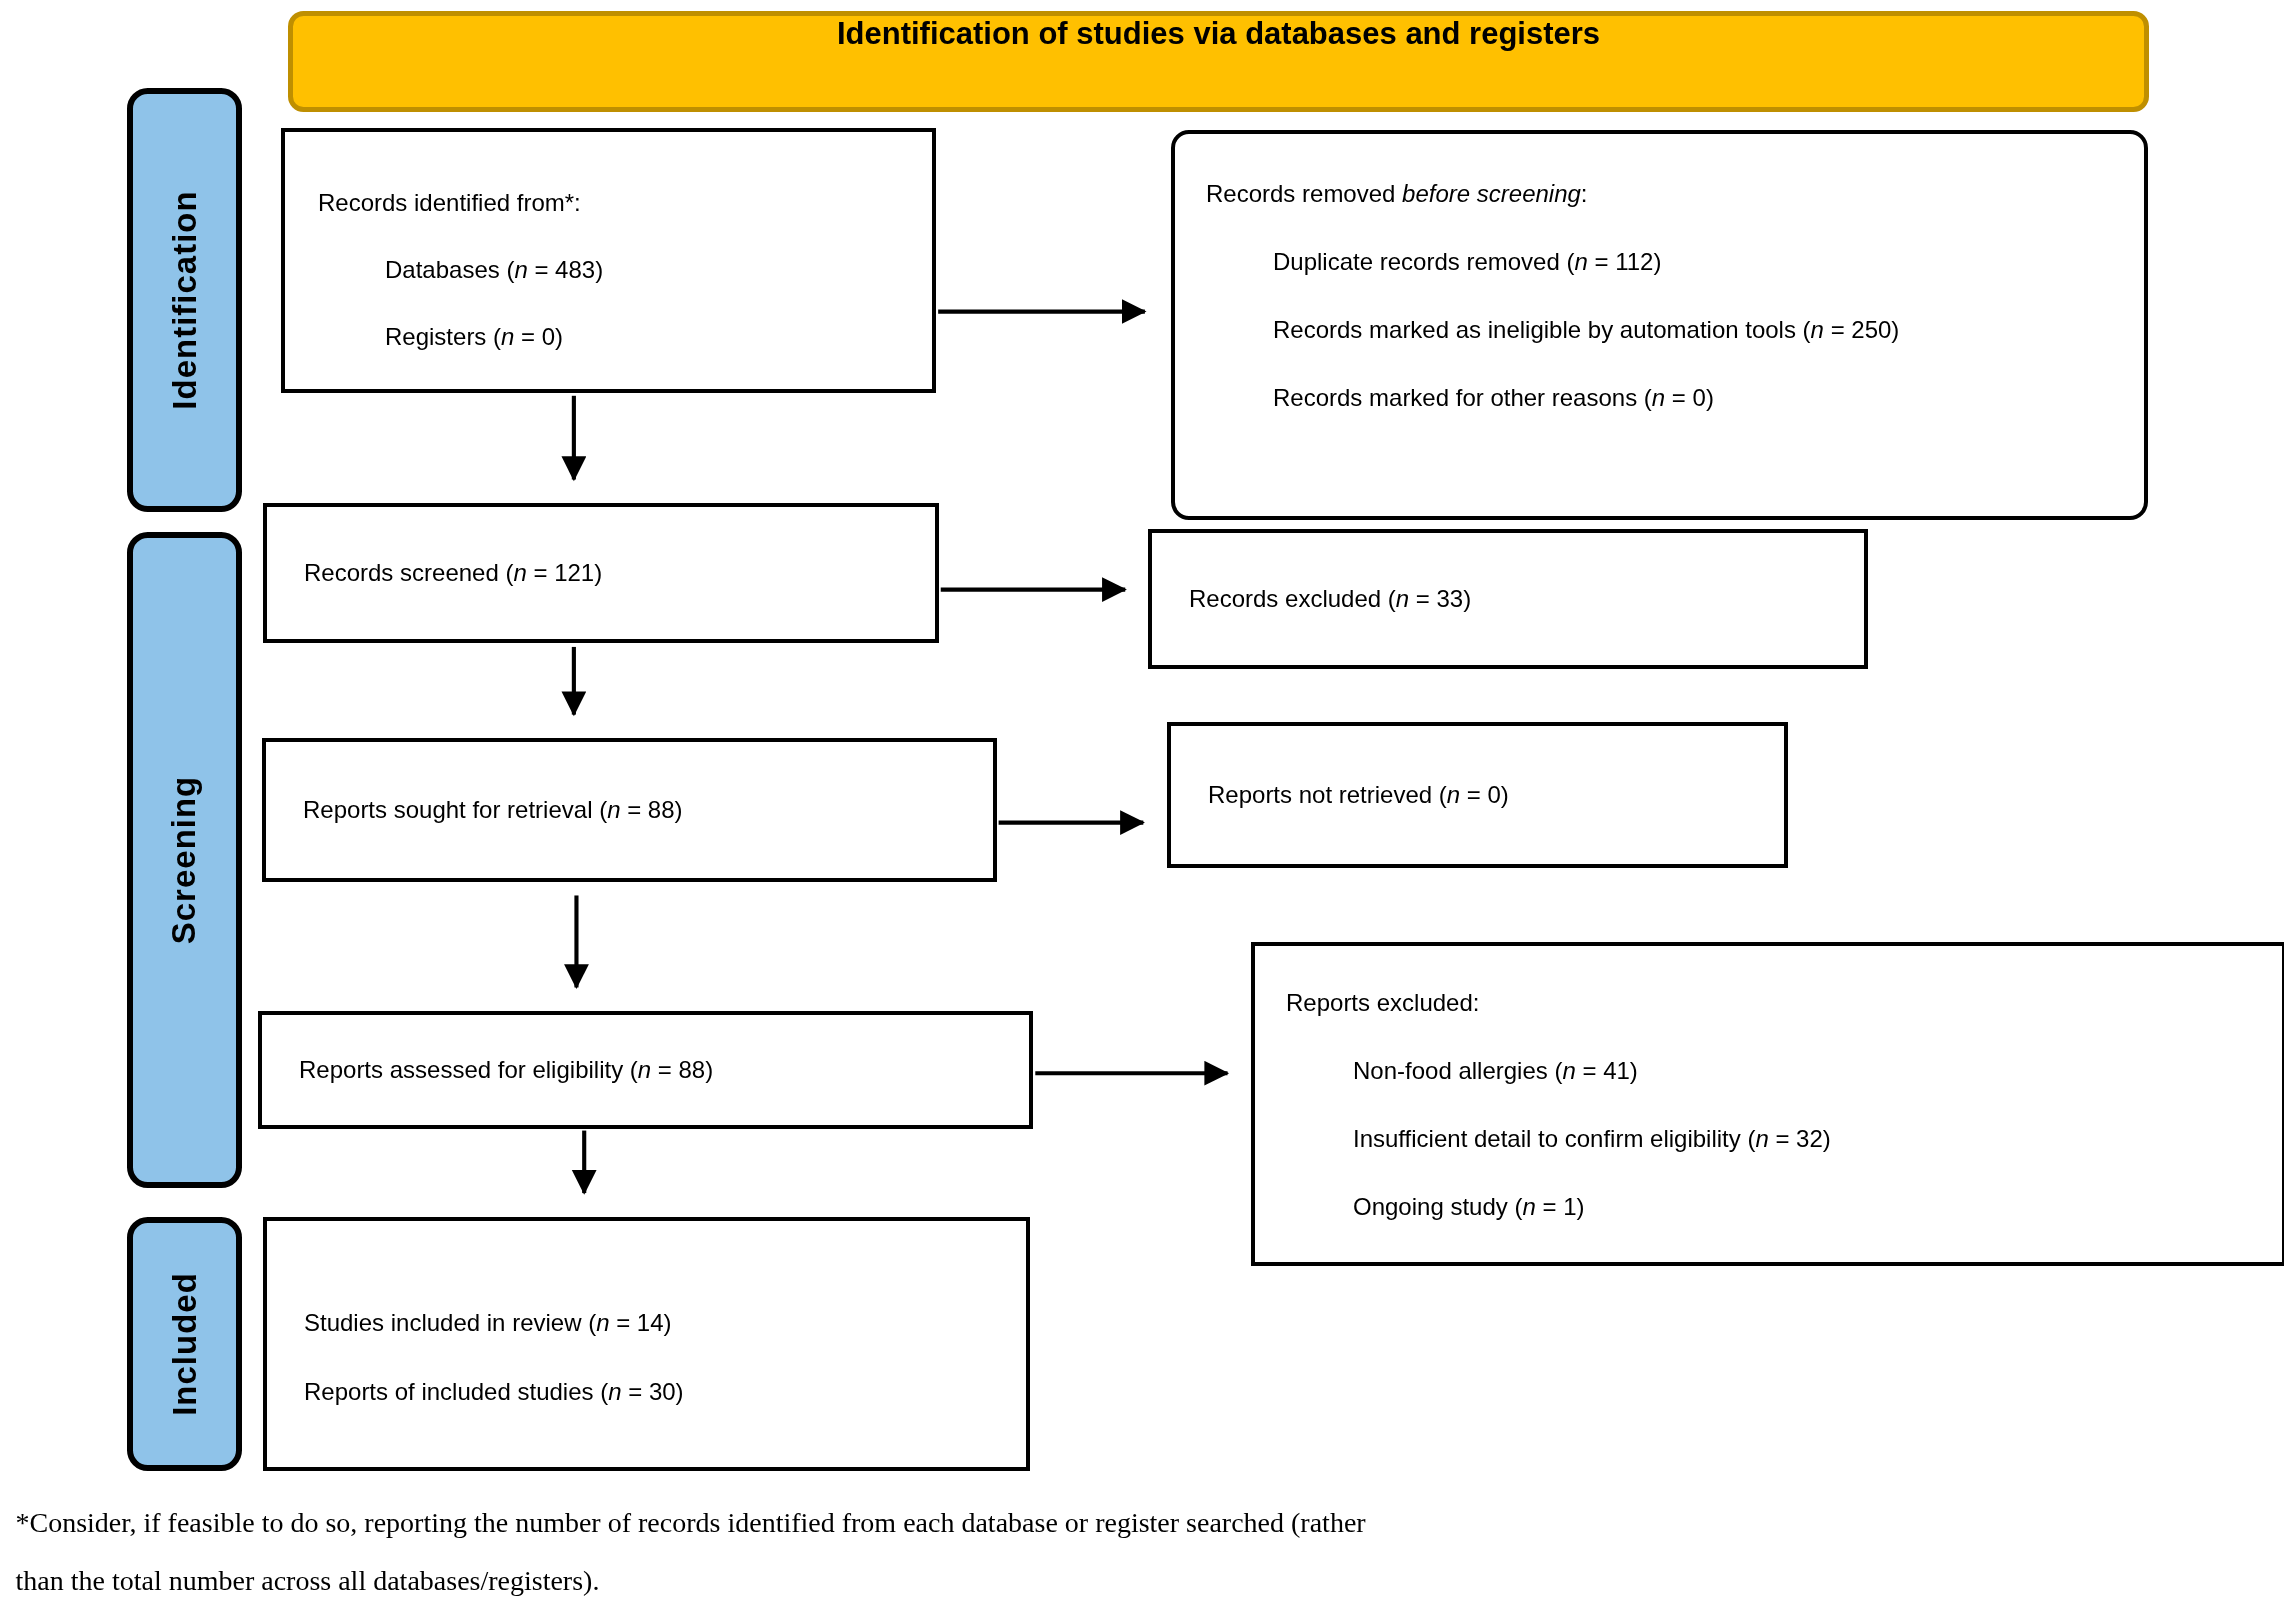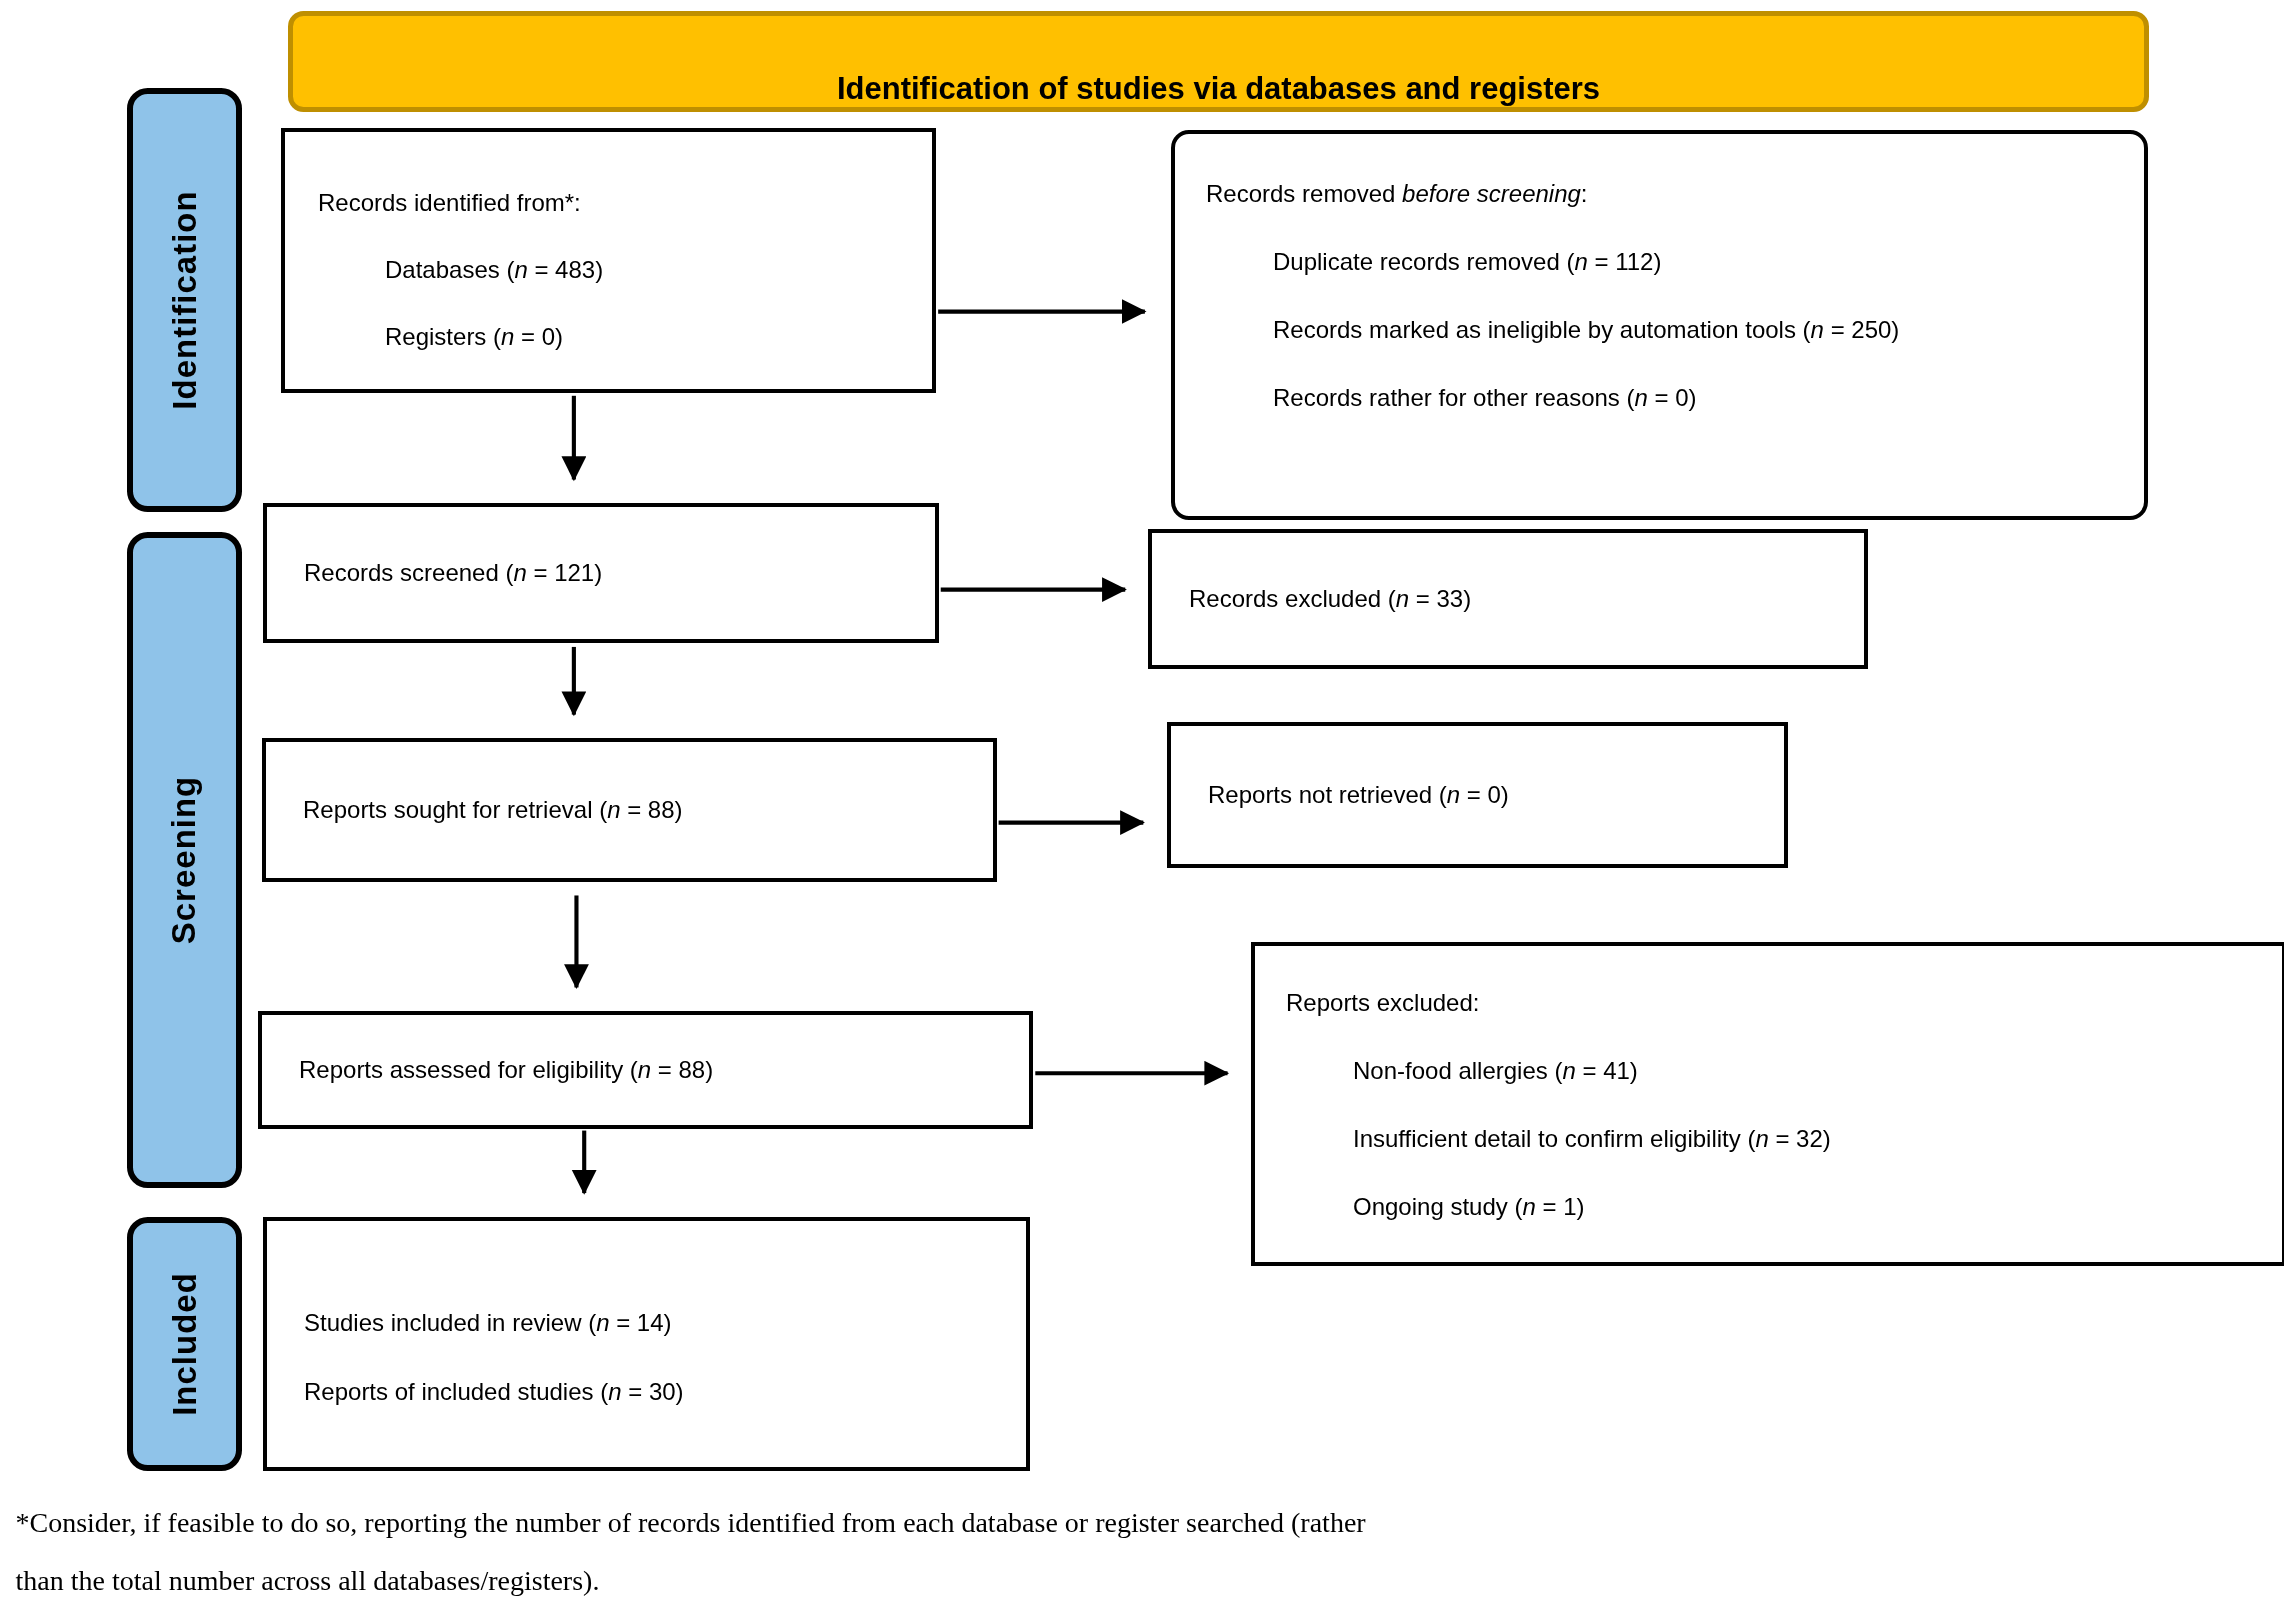--- a/index.html
+++ b/index.html
@@ -5,21 +5,21 @@
   html,body { margin:0; padding:0; background:#ffffff; }
   .canvas {
     position:relative; width:2284px; height:1623px; background:#ffffff;
     font-family:"Liberation Sans", sans-serif; color:#000;
   }
   
   .banner {
     position:absolute; left:288px; top:11.4px; width:1861px; height:101px;
     box-sizing:border-box; background:var(--banner-fill,#FFC000);
     border:5.2px solid var(--banner-border,#BF8F00); border-radius:15.5px;
-    display:flex; align-items:flex-end; justify-content:center;
+    display:flex; align-items:flex-start; justify-content:center;
     font-weight:bold; font-size:31px;
   }
   
   .stage {
     position:absolute; left:127px; width:115px; box-sizing:border-box;
     background:var(--stage-fill,#8FC3E9); border:6.2px solid #000; border-radius:20.7px;
     display:flex; align-items:center; justify-content:center; overflow:visible;
   }
   .stage .rot {
     transform:rotate(-90deg); white-space:nowrap;
@@ -92,21 +92,21 @@
     <div class="line">
       <span>Records removed </span><span class="it">before screening</span><span>:</span>
     </div>
     <div class="line indent">
       <span>Duplicate records removed (</span><span class="it">n</span><span> = 112)</span>
     </div>
     <div class="line indent">
       <span>Records marked as ineligible by automation tools (</span><span class="it">n</span><span> = 250)</span>
     </div>
     <div class="line indent">
-      <span>Records rather for other reasons (</span><span class="it">n</span><span> = 0)</span>
+      <span>Records marked for other reasons (</span><span class="it">n</span><span> = 0)</span>
     </div>
   </div>
 
   <div class="fbox box-screened single">
     <div>
       <span>Records screened (</span><span class="it">n</span><span> = 121)</span>
     </div>
   </div>
 
   <div class="fbox box-records-excluded single">

